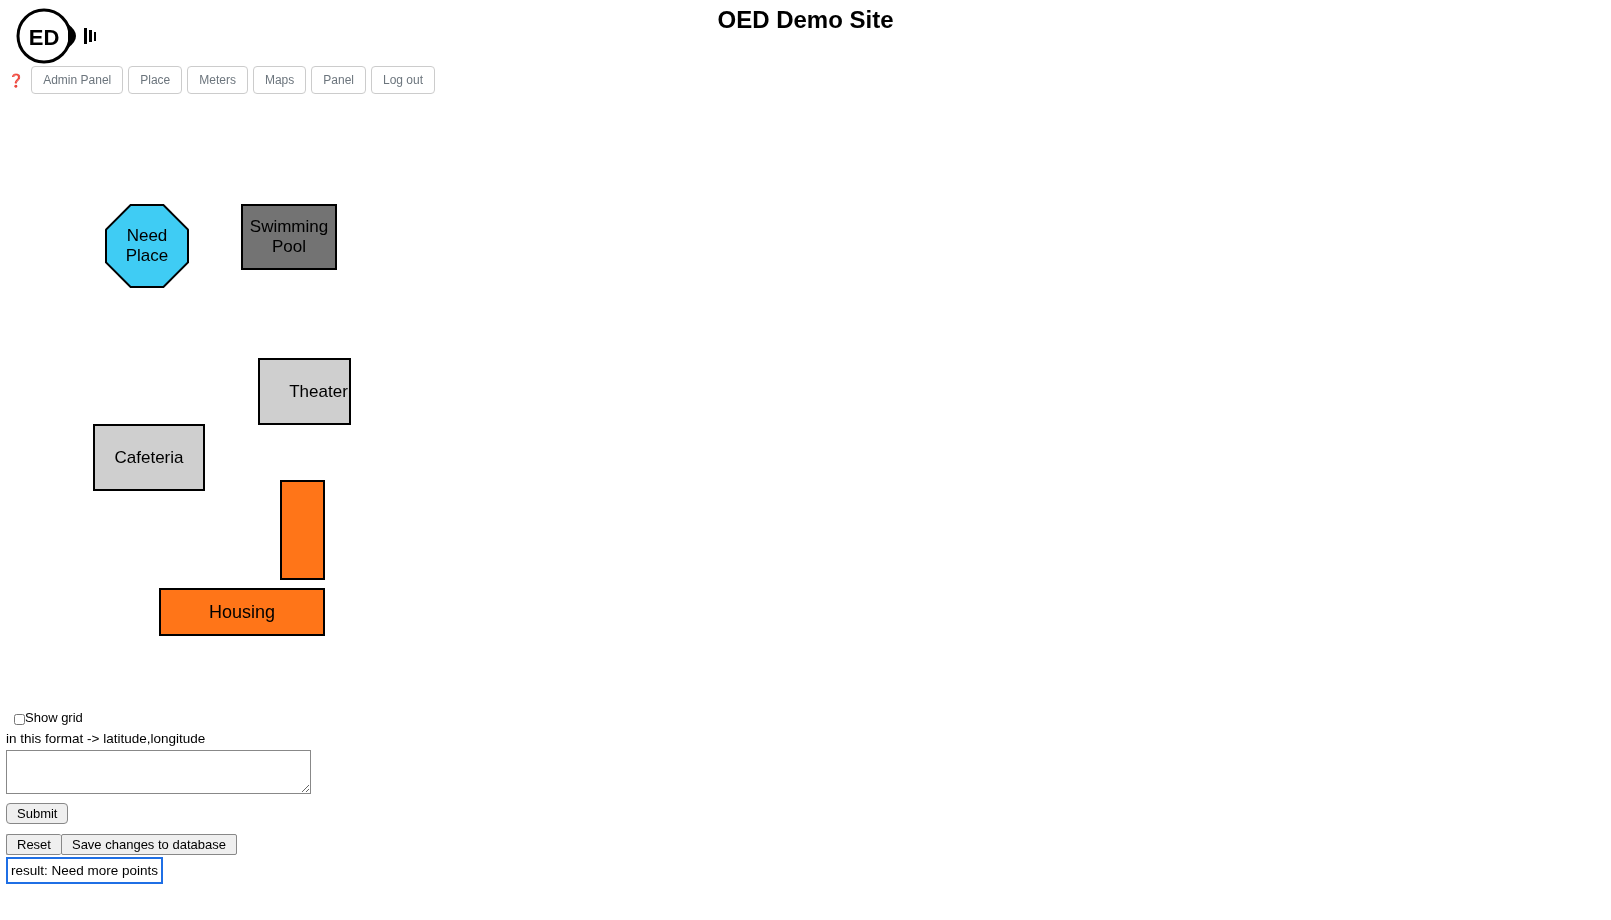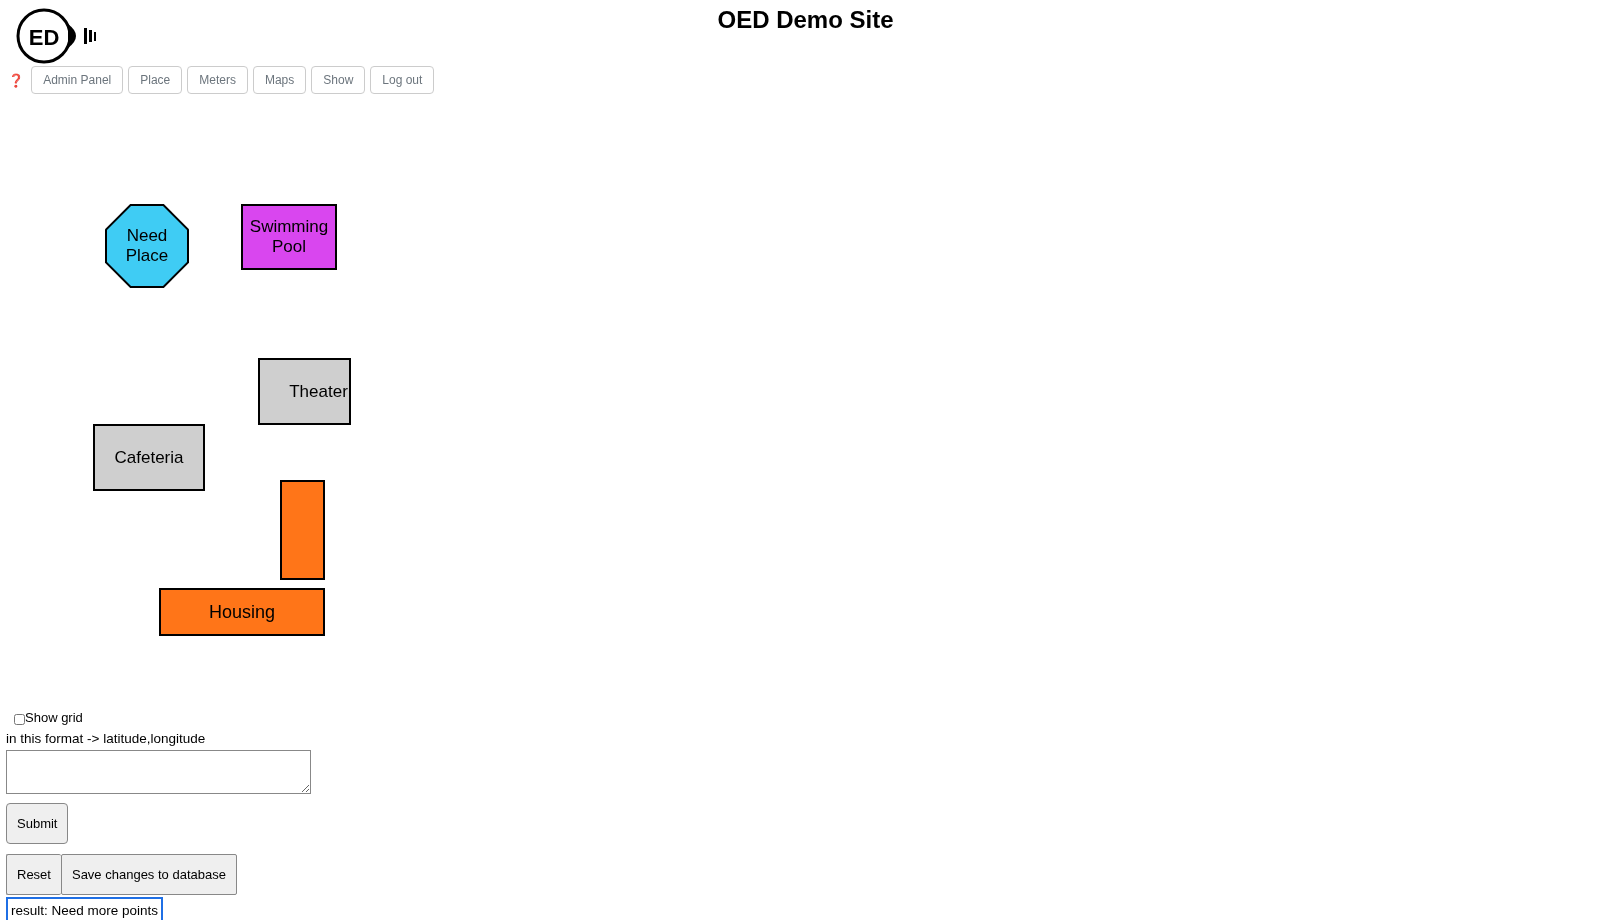--- a/index.html
+++ b/index.html
@@ -126,21 +126,21 @@
       font-family: inherit;
       font-size: 13px;
       padding: 2px;
       margin-top: 2px;
     }
     
     .submit-btn, .small-btn {
       background: #efefef;
       border: 1px solid #888;
       border-radius: 4px;
-      padding: 12px 10px;
+      padding: 2px 10px;
       font-size: 13px;
       cursor: pointer;
       margin-top: 6px;
     }
     
     .btn-row { margin-top: 10px; display: flex; }
     .btn-row .small-btn { margin-top: 0; border-radius: 2px; }
     .btn-row .small-btn:first-child { border-right: none; }
     
     .result-box {
@@ -167,33 +167,33 @@
   </div>
 
   <div class="title">OED Demo Site</div>
 
   <div class="nav-right">
     <span class="help-icon">❓</span>
     <button class="nav-btn">Admin Panel</button>
     <button class="nav-btn">Place</button>
     <button class="nav-btn">Meters</button>
     <button class="nav-btn">Maps</button>
-    <button class="nav-btn">Show</button>
+    <button class="nav-btn">Panel</button>
     <button class="nav-btn">Log out</button>
   </div>
 </div>
 
 <div class="map-area">
 
   <div class="octagon-wrap" style="left:101px; top:66px;">
     <div class="octagon-inner" style="white-space:pre-line; font-size:17px;">Need
 Place</div>
   </div>
 
-  <div class="shape" style="left:237px; top:66px; width:96px; height:66px; background:#d946ef; white-space:pre-line;">
+  <div class="shape" style="left:237px; top:66px; width:96px; height:66px; background:#737373; white-space:pre-line;">
     <span style="white-space:pre-line;">Swimming
 Pool</span>
   </div>
 
   <div class="shape" style="left:254px; top:220px; width:93px; height:67px; background:#cfcfcf;padding-left:28px;">
     <span>Theater</span>
   </div>
 
   <div class="shape" style="left:89px; top:286px; width:112px; height:67px; background:#cfcfcf;">
     <span>Cafeteria</span>

